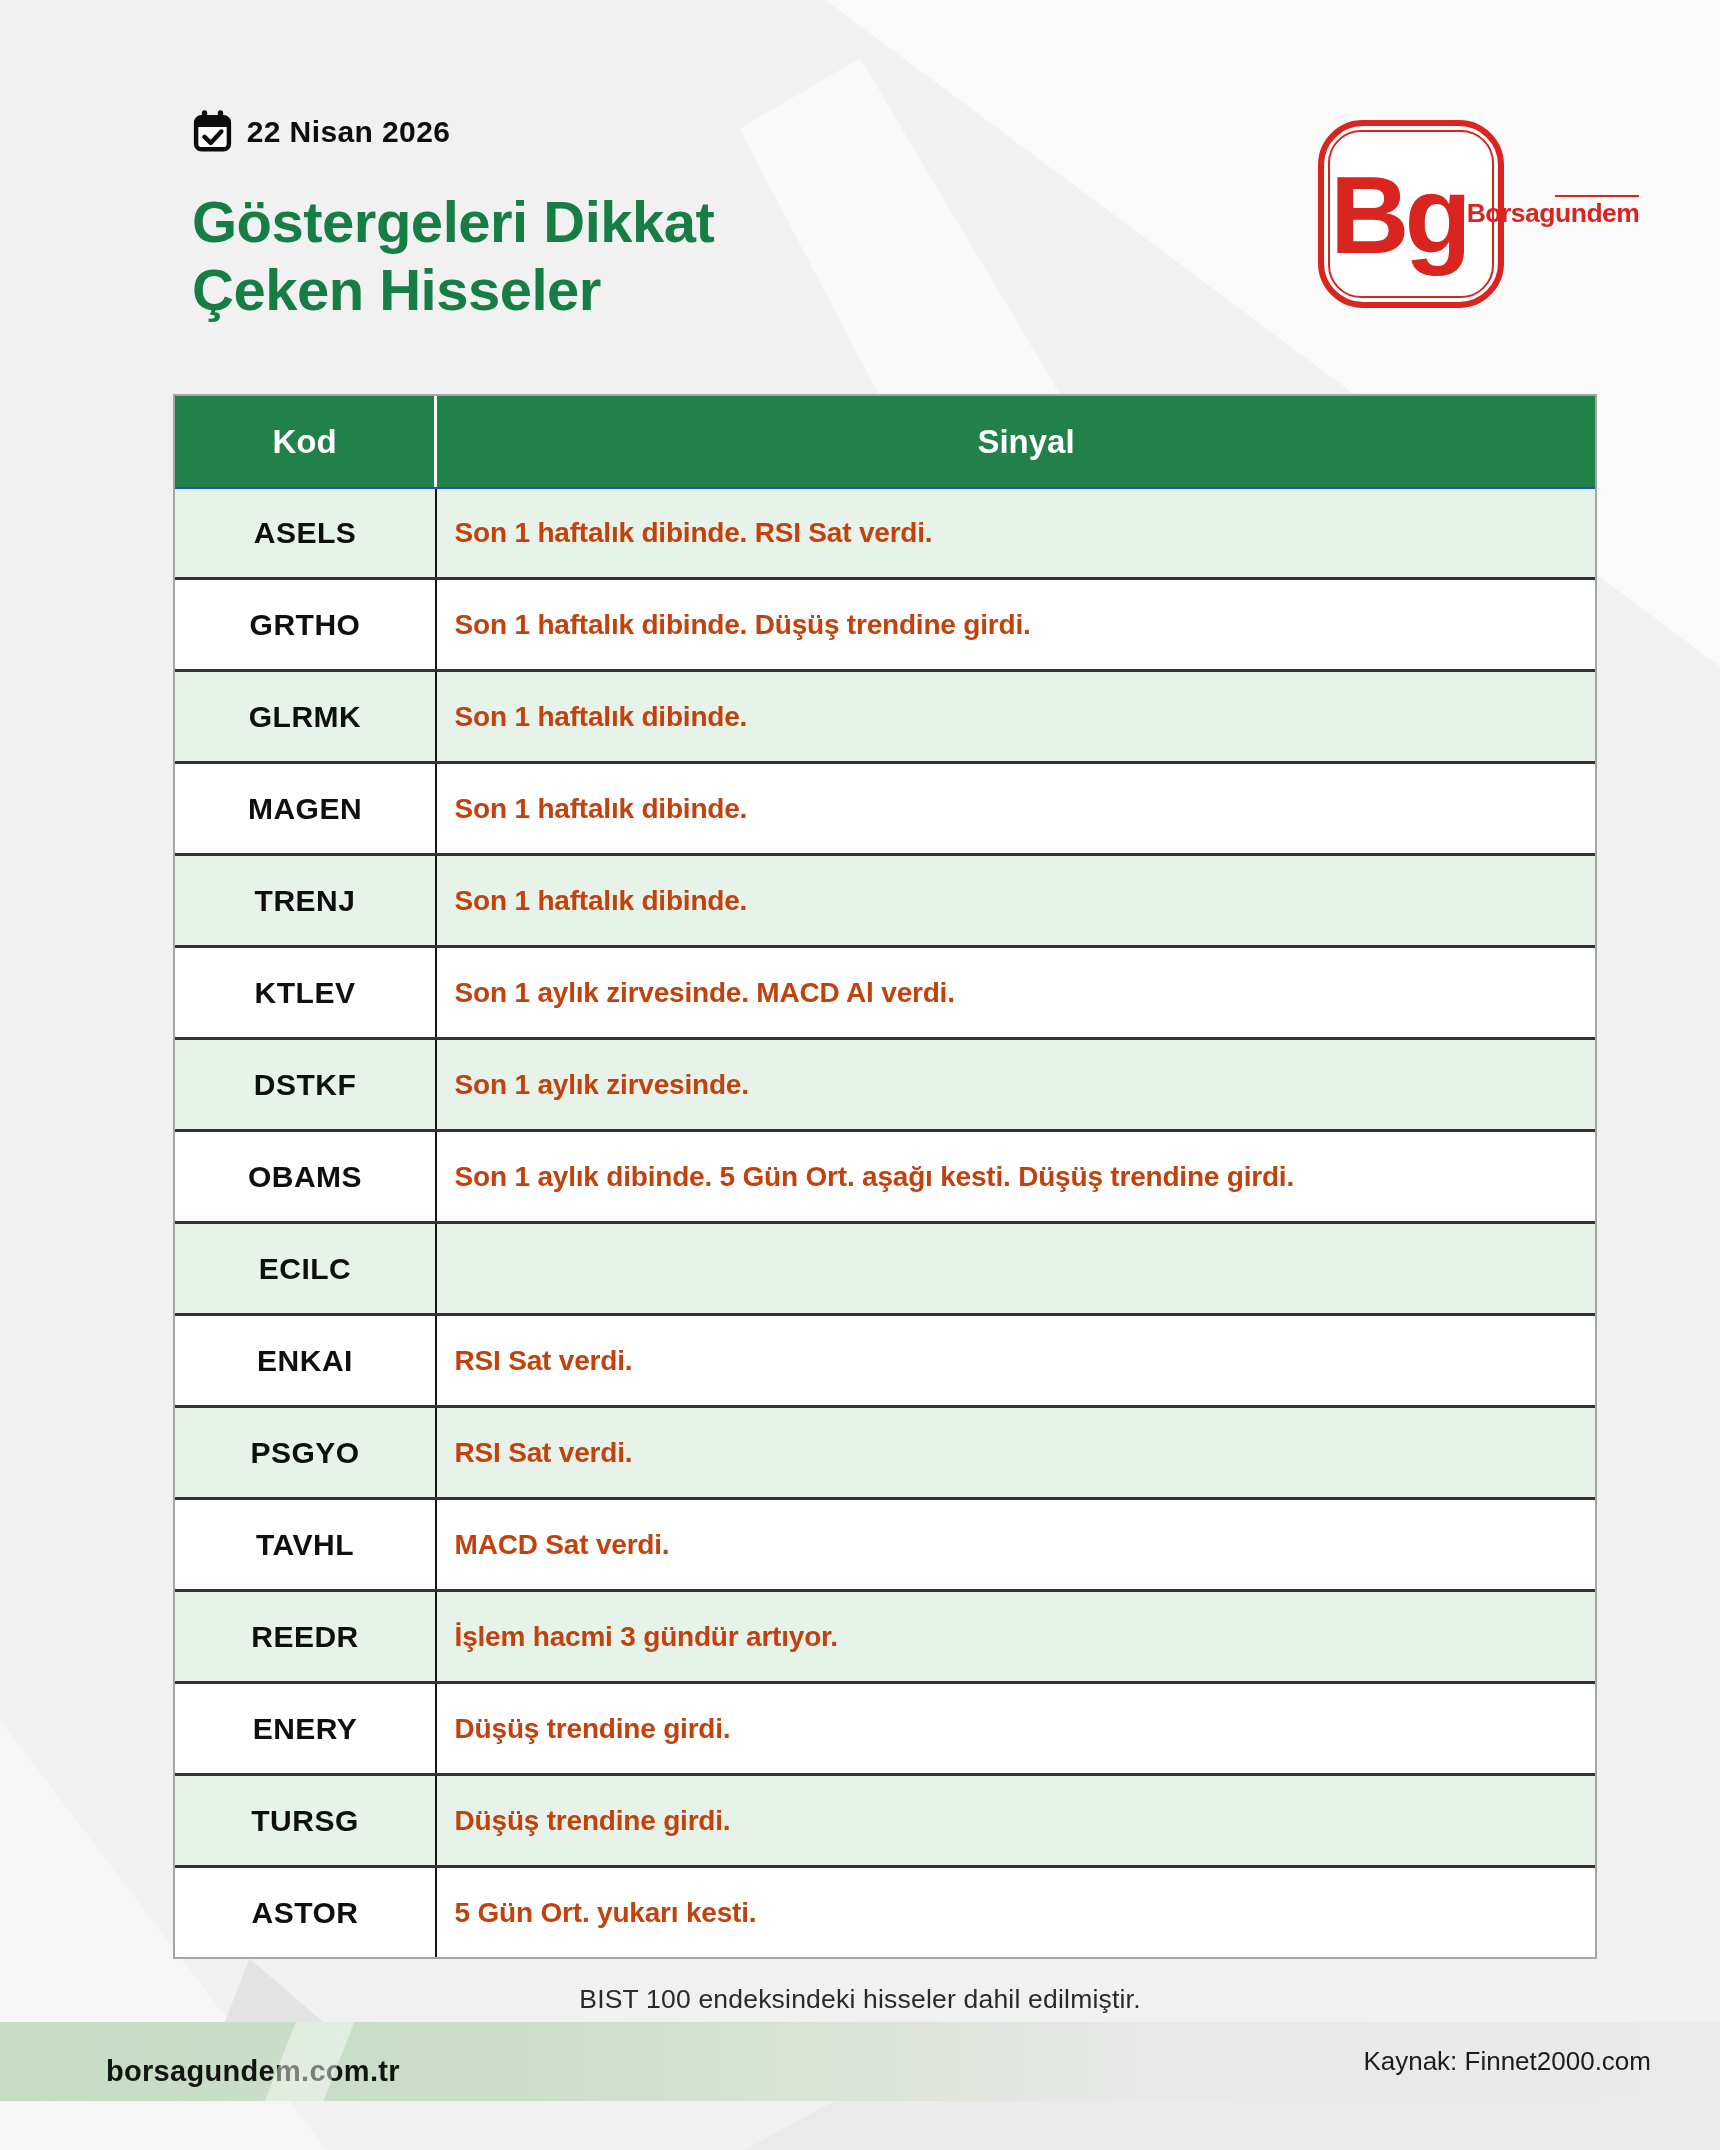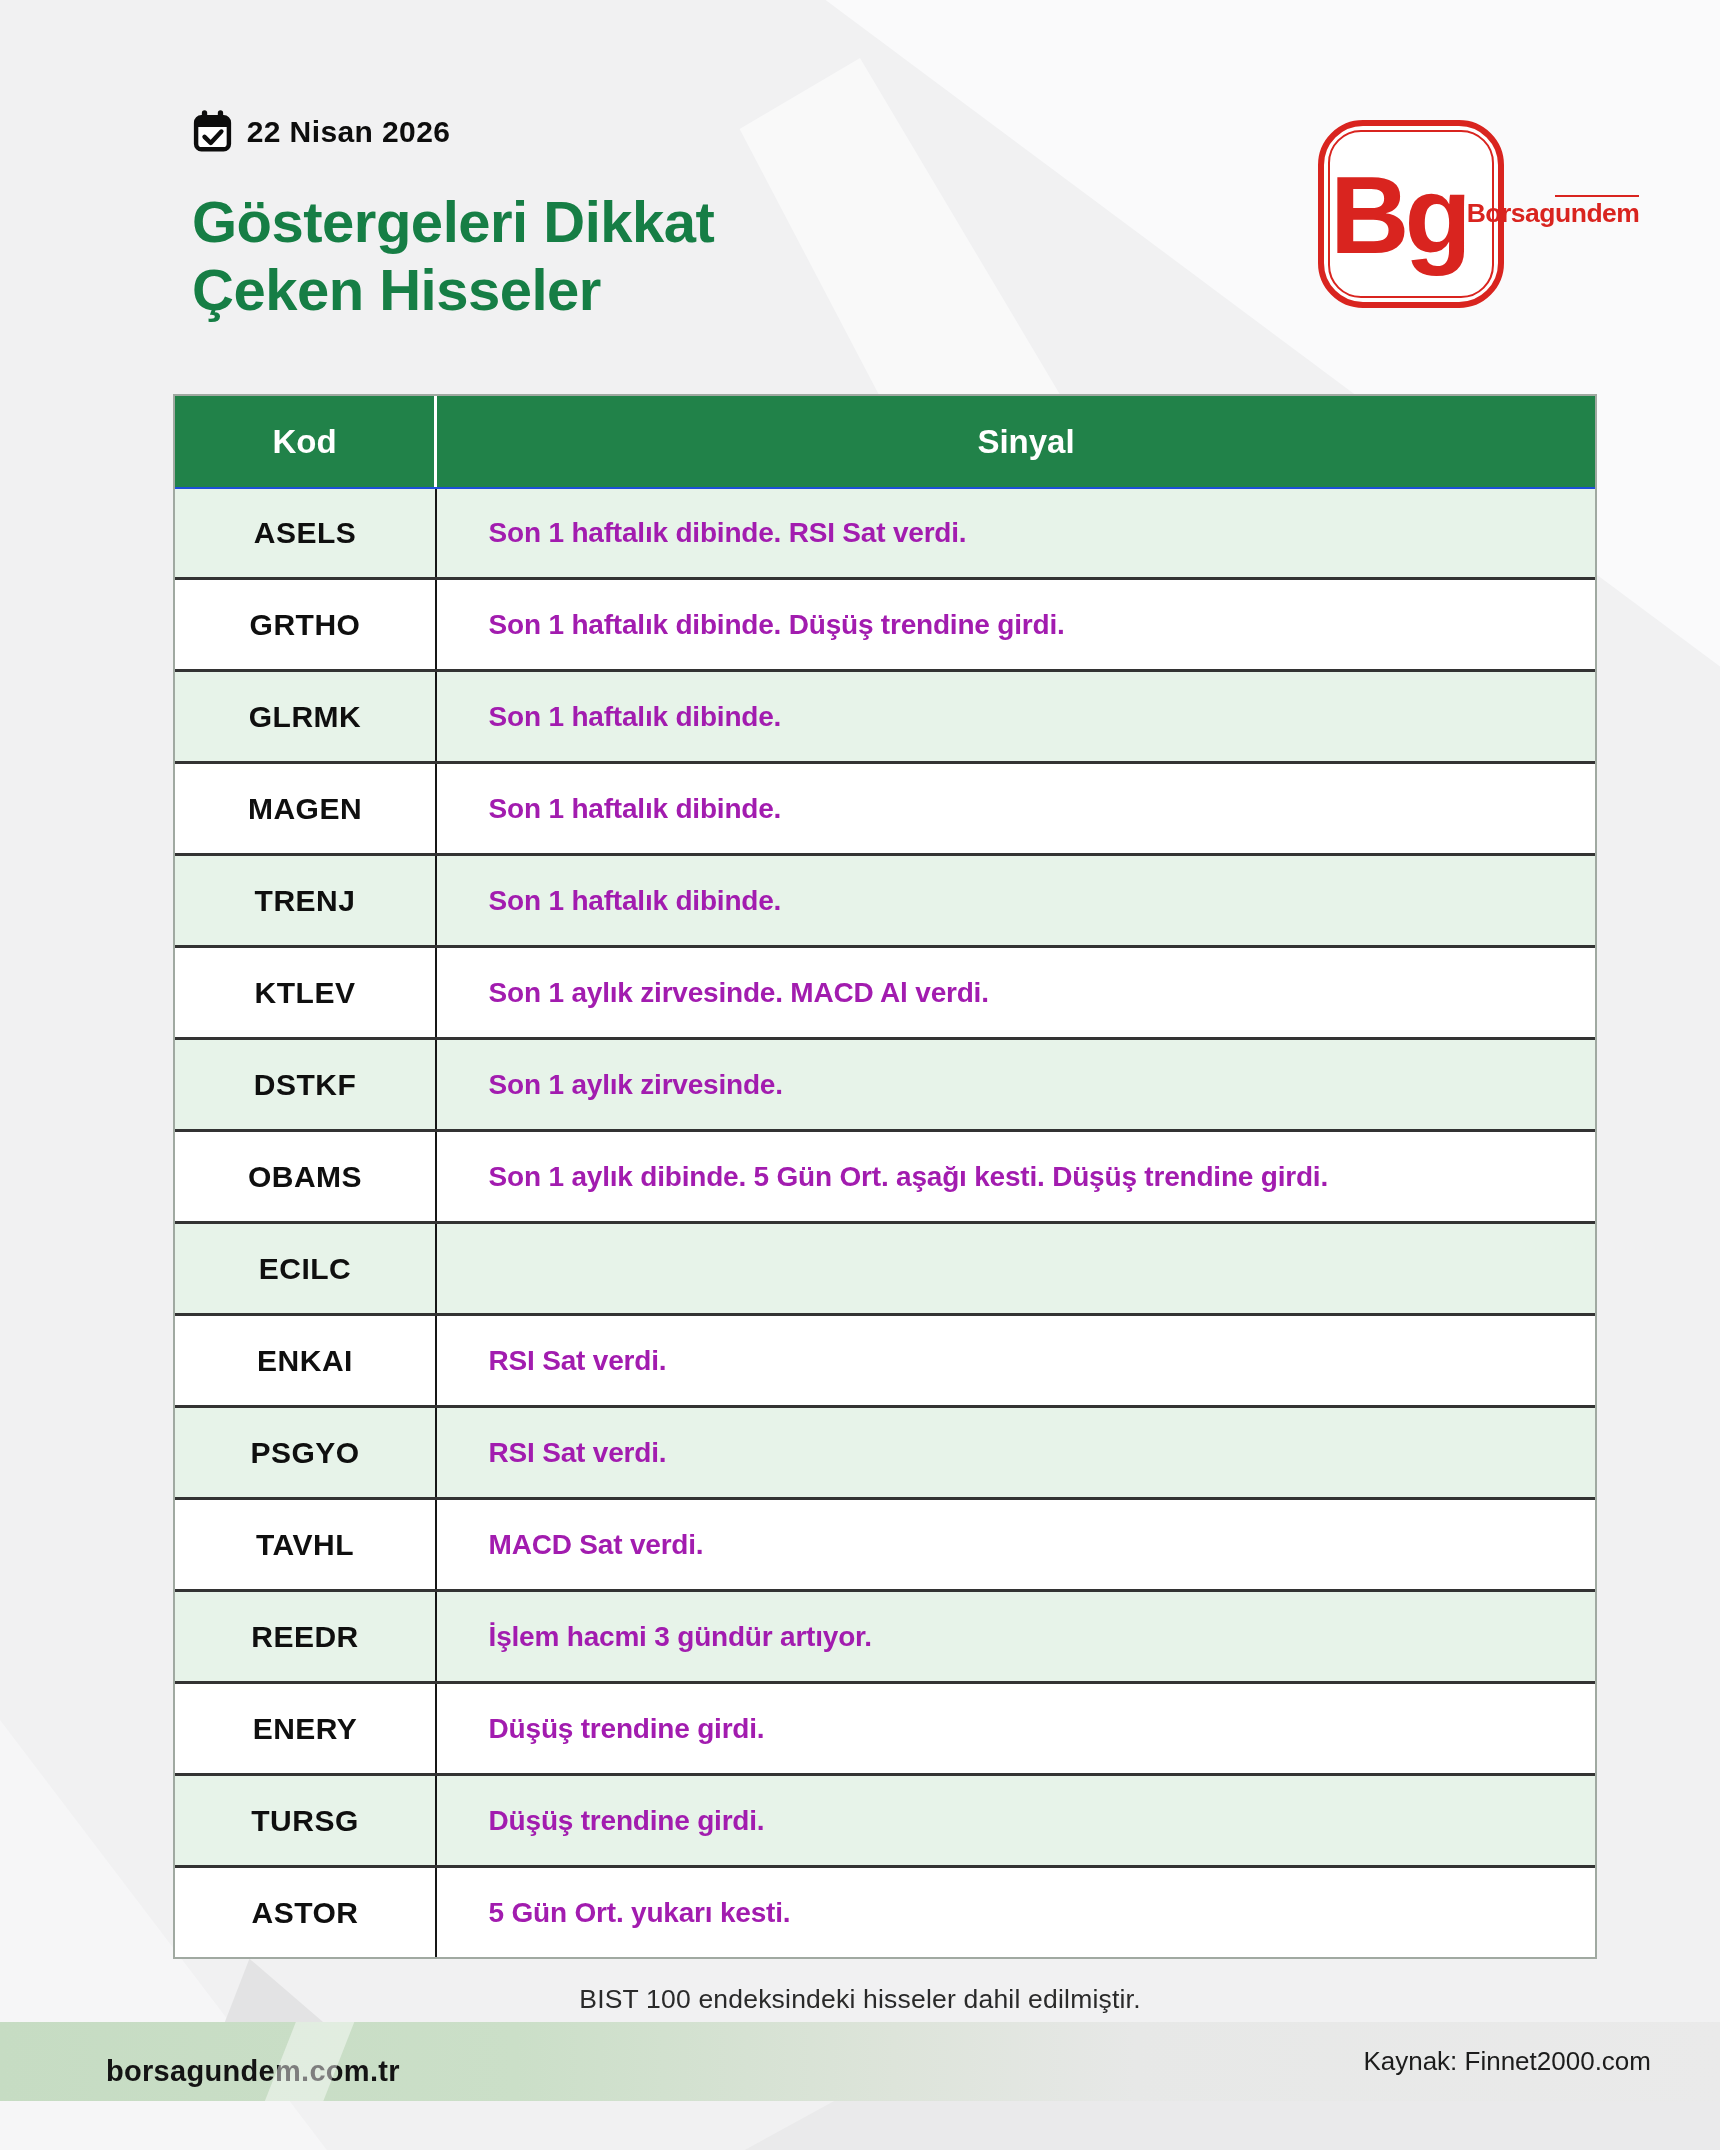--- a/index.html
+++ b/index.html
@@ -101,22 +101,22 @@
   .t-row:first-of-type{border-top:2px solid #1d4ed8;height:90px;}
   .t-row.alt{background:#e7f3e9;}
   .cell-code{
     width:262px;box-sizing:border-box;border-right:2px solid #161616;
     display:flex;align-items:center;justify-content:center;
     font-size:30px;font-weight:bold;color:#0f0f0f;letter-spacing:0.5px;
   }
   .cell-signal{
     flex:1;display:flex;align-items:center;
     padding-left:17.6px;padding-right:4px;
-    font-size:28px;font-weight:bold;color:#a21caf;letter-spacing:-0.2px;
-    white-space:nowrap;overflow:hidden;margin-left:34px;
+    font-size:28px;font-weight:bold;color:#c2410c;letter-spacing:-0.2px;
+    white-space:nowrap;overflow:hidden;
   }
   
   .note{
     position:absolute;left:0;top:1984px;width:100%;
     text-align:center;font-size:26.5px;color:#2a2a2a;letter-spacing:0.2px;
   }
   .footer-bar{
     position:absolute;left:0;top:2022px;width:100%;height:79px;
     background:linear-gradient(90deg,#c6dcc3 0%,#cbdfc8 30%,#dde4da 52%,#e7e8e7 66%,#eaeaea 100%);
     display:flex;align-items:center;

